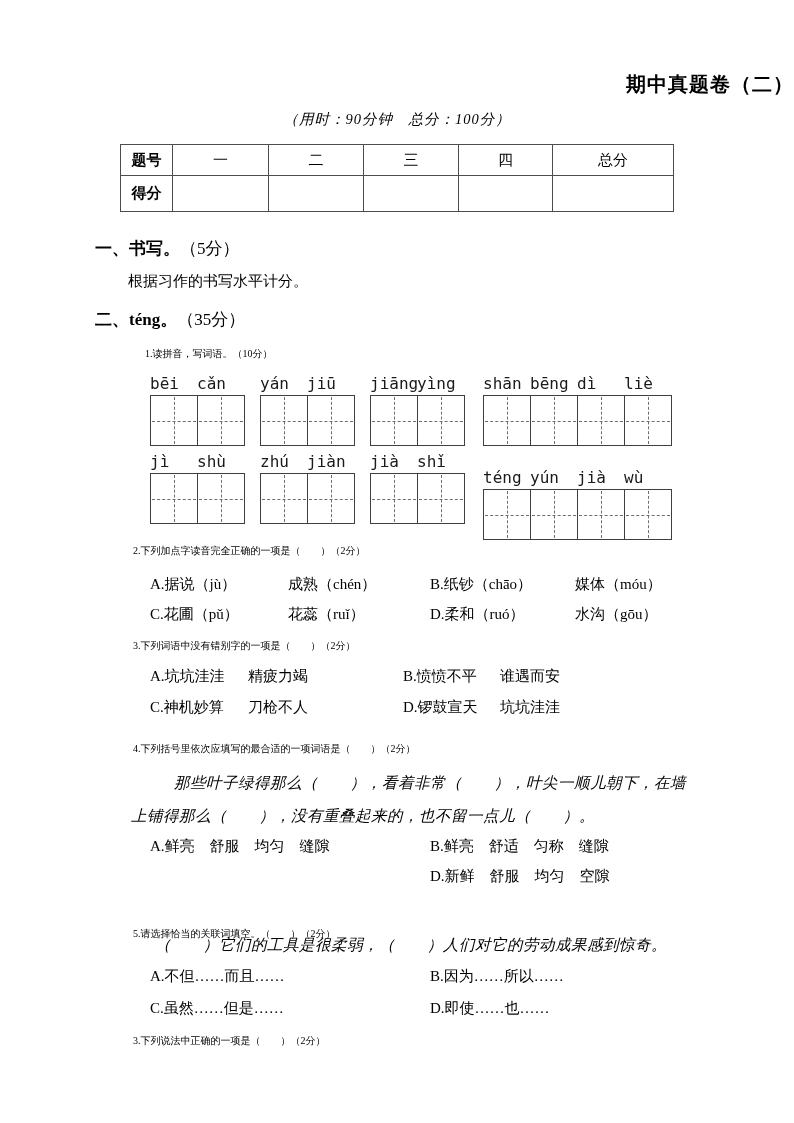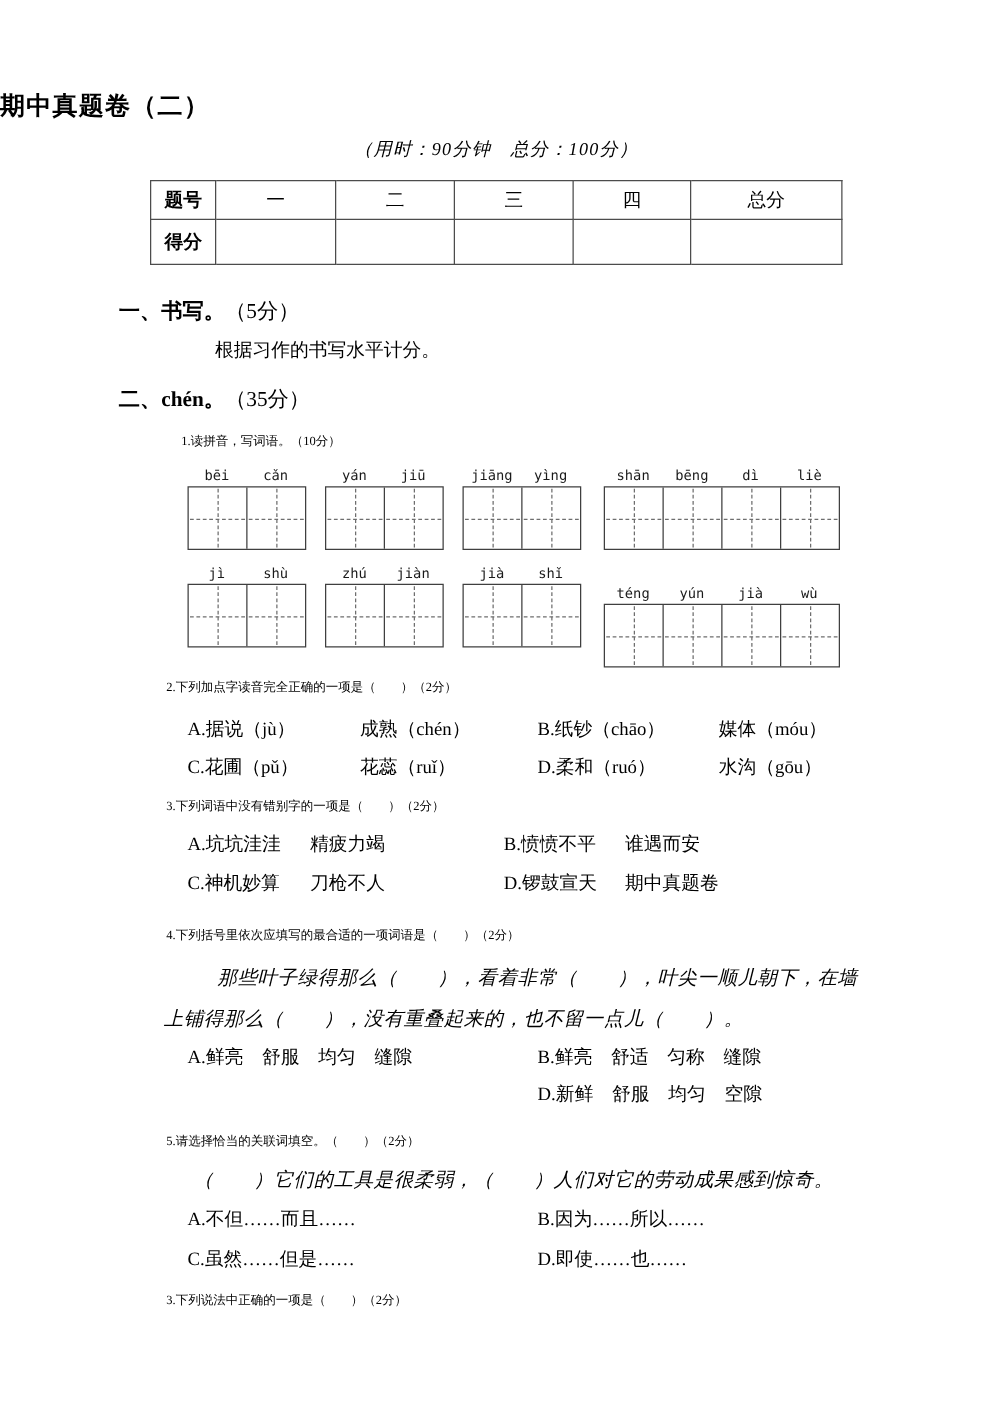--- a/index.html
+++ b/index.html
@@ -4,41 +4,41 @@
 <style>
   html,body{margin:0;padding:0;}
   body{
     width:794px;height:1123px;position:relative;background:#ffffff;
     font-family:"Liberation Serif","DejaVu Serif",serif;color:#000;
     overflow:hidden;
   }
   .abs{position:absolute;}
   .nowrap{white-space:nowrap;}
 
-  .title{top:71px;left:0;width:794px;text-align:left;font-size:20px;font-weight:bold;letter-spacing:1px;}
+  .title{top:71px;left:0;width:794px;text-align:right;font-size:20px;font-weight:bold;letter-spacing:1px;}
   .subtitle{top:110px;left:0;width:794px;text-align:center;font-size:14.5px;font-style:italic;letter-spacing:1px;}
 
   table.score{left:120px;top:144px;border-collapse:collapse;table-layout:fixed;}
   table.score td{border:1px solid #4c4c4c;text-align:center;vertical-align:middle;font-size:15px;padding:0;}
   table.score tr.r1 td{height:30px;margin-top:29px;}
   table.score tr.r2 td{height:35px;}
   td.rowlab{font-weight:bold;}
 
   .h1{font-size:17px;font-weight:bold;height:22px;line-height:22px;}
   .h1 .pts{font-weight:normal;}
-  .note{font-size:15px;height:20px;line-height:20px;margin-left:44px;}
+  .note{font-size:15px;height:20px;line-height:20px;}
   .qlabel{font-size:10px;height:20px;line-height:20px;}
   .kai{font-style:italic;letter-spacing:0.5px;}
   .passage{font-size:15.5px;height:21px;line-height:21px;}
   .line{position:absolute;left:0;width:771px;height:20px;line-height:20px;}
   .cell{position:absolute;white-space:nowrap;font-size:15px;}
 
   .pgroup{position:absolute;}
   .plabels{display:flex;margin-bottom:2px;}
-  .plabel{width:47px;text-align:center;font-family:"DejaVu Sans Mono",monospace;font-size:11px;color:#1a1a1a;}
+  .plabel{width:47px;font-family:"DejaVu Sans Mono",monospace;font-size:16px;color:#1a1a1a;}
   .pcells{display:flex;border:1px solid #3f3f3f;background:#fff;}
   .pcell{width:46px;height:49px;border-right:1px solid #3f3f3f;position:relative;}
   .pcell:last-child{border-right:0;}
   .pcell::before{content:"";position:absolute;left:1px;right:1px;top:50%;border-top:1px dashed #6e6e6e;}
   .pcell::after{content:"";position:absolute;top:1px;bottom:1px;left:50%;border-left:1px dashed #6e6e6e;}
 </style>
 </head>
 <body>
 
 <div class="abs title nowrap">期中真题卷（二）</div>
@@ -72,21 +72,21 @@
   </tr>
 </tbody>
   </table>
 
 <div class="abs h1 nowrap" style="left:95px;top:238px">
   <span>一、书写。</span><span class="pts">（5分）</span>
 </div>
 <div class="abs note nowrap" style="left:128px;top:271px">根据习作的书写水平计分。</div>
 
 <div class="abs h1 nowrap" style="left:95px;top:309px">
-  <span>二、chén。</span><span class="pts">（35分）</span>
+  <span>二、téng。</span><span class="pts">（35分）</span>
 </div>
 
 <div class="abs qlabel nowrap" style="left:145px;top:344px">1.读拼音，写词语。（10分）</div>
 
 <div class="pgroup" style="left:150px;top:374px">
   <div class="plabels">
     <span class="plabel">bēi</span>
     <span class="plabel">cǎn</span>
   </div>
   <div class="pcells">
@@ -192,35 +192,35 @@
 <div class="line" style="top:666px">
   <span class="cell" style="left:150px">A.坑坑洼洼</span>
   <span class="cell" style="left:248px">精疲力竭</span>
   <span class="cell" style="left:403px">B.愤愤不平</span>
   <span class="cell" style="left:500px">谁遇而安</span>
 </div>
 <div class="line" style="top:697px">
   <span class="cell" style="left:150px">C.神机妙算</span>
   <span class="cell" style="left:248px">刀枪不人</span>
   <span class="cell" style="left:403px">D.锣鼓宣天</span>
-  <span class="cell" style="left:500px">期中真题卷</span>
+  <span class="cell" style="left:500px">坑坑洼洼</span>
 </div>
 
 <div class="abs qlabel nowrap" style="left:133px;top:739px">4.下列括号里依次应填写的最合适的一项词语是（　　）（2分）</div>
 <div class="abs passage kai nowrap" style="left:174px;top:772px">那些叶子绿得那么（　　），看着非常（　　），叶尖一顺儿朝下，在墙</div>
 <div class="abs passage kai nowrap" style="left:131px;top:805px">上铺得那么（　　），没有重叠起来的，也不留一点儿（　　）。</div>
 <div class="line" style="top:836px">
   <span class="cell" style="left:430px">B.鲜亮　舒适　匀称　缝隙</span>
   <span class="cell" style="left:150px">A.鲜亮　舒服　均匀　缝隙</span>
 </div>
 <div class="line" style="top:866px">
   <span class="cell" style="left:430px">D.新鲜　舒服　均匀　空隙</span>
 </div>
 
-<div class="abs qlabel nowrap" style="left:133px;top:904px">5.请选择恰当的关联词填空。（　　）（2分）</div>
+<div class="abs qlabel nowrap" style="left:133px;top:924px">5.请选择恰当的关联词填空。（　　）（2分）</div>
 <div class="abs passage kai nowrap" style="left:155px;top:934px">（　　）它们的工具是很柔弱，（　　）人们对它的劳动成果感到惊奇。</div>
 <div class="line" style="top:966px">
   <span class="cell" style="left:150px">A.不但……而且……</span>
   <span class="cell" style="left:430px">B.因为……所以……</span>
 </div>
 <div class="line" style="top:998px">
   <span class="cell" style="left:150px">C.虽然……但是……</span>
   <span class="cell" style="left:430px">D.即使……也……</span>
 </div>
 

